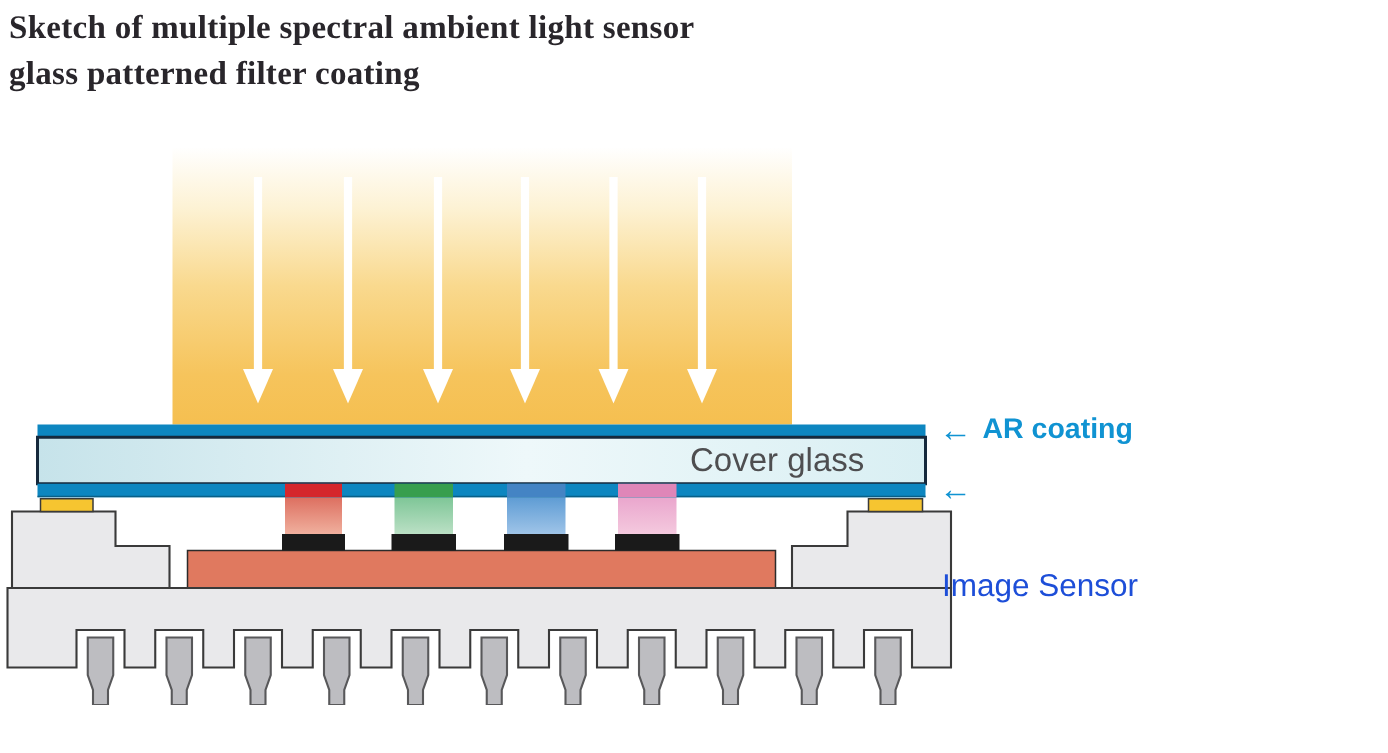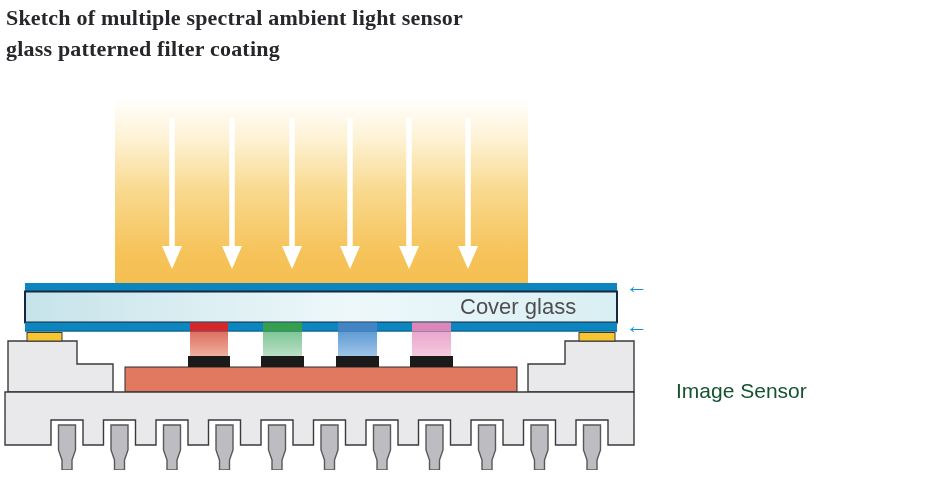--- a/index.html
+++ b/index.html
@@ -13,21 +13,21 @@
   #diagram{position:absolute;left:0;top:0;width:925px;height:502px;}
   
   .overlay{position:absolute;white-space:nowrap;}
   #cover-glass-label{left:460px;top:295px;width:143px;text-align:left;
         font-size:22px;line-height:24px;color:#4e4e50;}
   .callout{left:626px;display:flex;align-items:center;gap:7px;color:#1093d2;
         font-weight:bold;font-size:19px;line-height:22px;}
   #ar-label{top:276px;}
   #pfc-label{top:316px;}
   .callout .arr{font-size:22px;font-weight:bold;line-height:20px;}
-  #image-sensor-label{left:676px;top:379px;font-size:21px;line-height:24px;color:#14532d;}
+  #image-sensor-label{left:628px;top:379px;font-size:21px;line-height:24px;color:#1d4ed8;}
 </style>
 </head>
 <body>
 
 <div id="stage">
 
   <div id="title">
     <div>Sketch of multiple spectral ambient light sensor</div>
     <div>glass patterned filter coating</div>
   </div>
@@ -125,20 +125,21 @@
         <path d="M478.5,425 h17 v25 l-3.5,10 v10 h-10 v-10 l-3.5,-10 z" fill="#bdbdc1" stroke="#58585a" stroke-width="1.4"></path>
         <path d="M531,425 h17 v25 l-3.5,10 v10 h-10 v-10 l-3.5,-10 z" fill="#bdbdc1" stroke="#58585a" stroke-width="1.4"></path>
         <path d="M583.5,425 h17 v25 l-3.5,10 v10 h-10 v-10 l-3.5,-10 z" fill="#bdbdc1" stroke="#58585a" stroke-width="1.4"></path>
       </g>
   </svg>
 
   <div class="overlay" id="cover-glass-label">Cover glass</div>
 
   <div class="overlay callout" id="ar-label">
     <span class="arr">←</span>
+    <span>AR coating</span>
   </div>
 
   <div class="overlay callout" id="pfc-label">
     <span class="arr">←</span>
   </div>
 
   <div class="overlay" id="image-sensor-label">Image Sensor</div>
 </div>
 
 </body></html>

